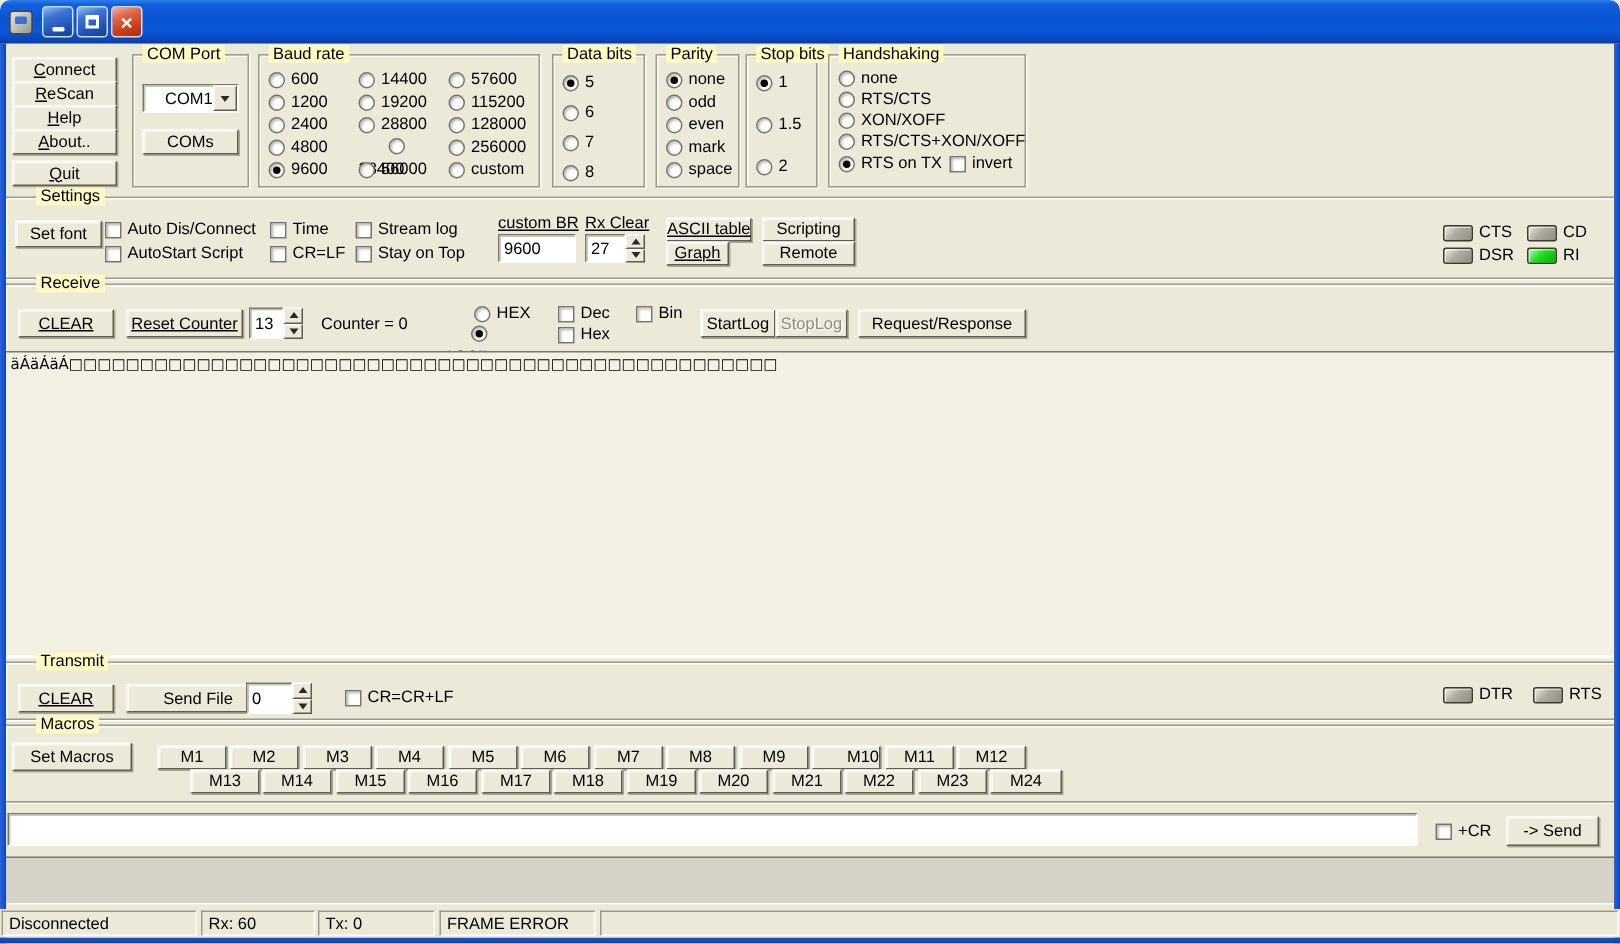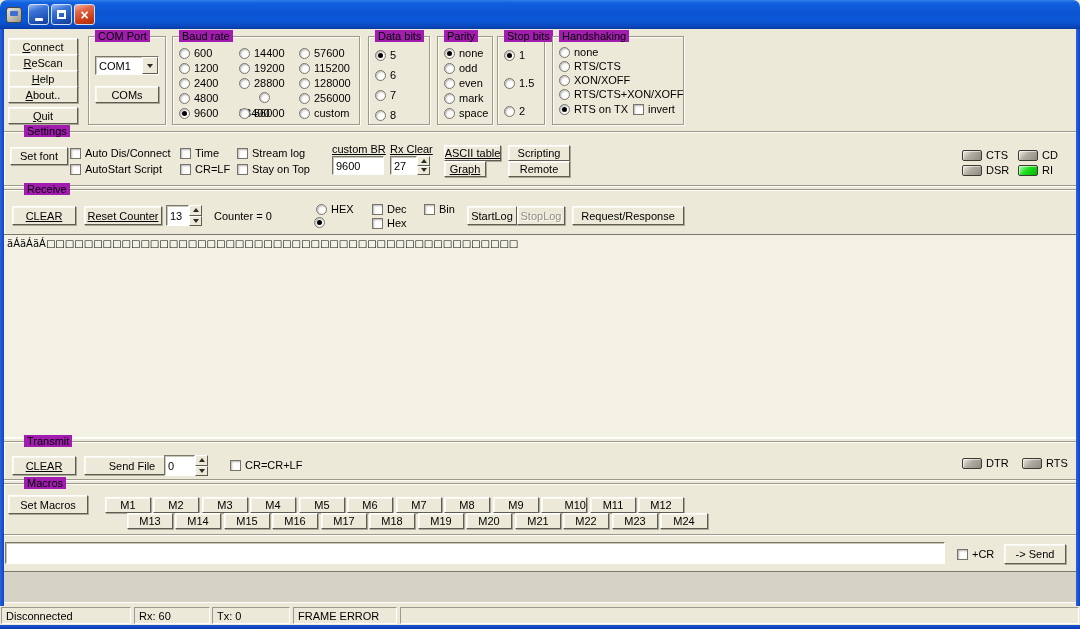--- a/index.html
+++ b/index.html
@@ -31,21 +31,21 @@
   .win-btns { display:flex; gap:2px; }
   .win-btn { width:21px; height:21px; border-radius:3px; border:1px solid #CFE0F8;
     display:flex; align-items:center; justify-content:center; cursor:default; }
   .win-btn.blue { background:linear-gradient(160deg,#9DBCF0 0%,#3C74D8 30%,#1E50B4 75%,#16408F 100%); }
   .win-btn.red  { background:linear-gradient(160deg,#F4B4A0 0%,#E0674A 30%,#CC3C14 70%,#A82E0E 100%); }
   .glyph-min { width:8px; height:3px; background:#fff; margin-top:9px; border-radius:1px; }
   .glyph-max { width:9px; height:9px; border:2px solid #fff; border-top-width:3px; }
   .glyph-close { color:#fff; font-weight:bold; font-size:14px; line-height:1; }
   
   .group { position:absolute; border:1px solid #9C9A8A; box-shadow:1px 1px 0 #FDFCF6, inset 1px 1px 0 #FDFCF6; }
-  .legend { position:absolute; top:-7px; left:6px; background:#a21caf; padding:0 3px; white-space:nowrap; }
+  .legend { position:absolute; top:-7px; left:6px; background:#fef9c3; padding:0 3px; white-space:nowrap; }
   .legend.big { left:20px; }
   .btn { position:absolute; background:#ECE9D8; border:1px solid;
     border-color:#FFFFFF #5F5D52 #5F5D52 #FFFFFF;
     box-shadow: inset 1px 1px 0 #F8F7F0, 1px 1px 0 rgba(90,88,78,.45);
     display:flex; align-items:center; justify-content:center;
     font-family:"Liberation Sans",sans-serif; font-size:11px; white-space:nowrap; cursor:default; }
   .btn span { display:block; }
   .fl span::first-letter { text-decoration:underline; }
   .ul { text-decoration:underline; }
   .btn.disabled { color:#8F8D80; text-shadow:1px 1px 0 #FFF; }
@@ -116,21 +116,21 @@
 <div class="btn fl" style="left:8px;top:86px;width:70px;height:17px;">
     <span>About..</span>
   </div>
 <div class="btn fl" style="left:8px;top:107px;width:70px;height:17px;">
     <span>Quit</span>
   </div>
 
 <div class="group" style="left:88px;top:36px;width:78px;height:89px;">
   <span class="legend">COM Port</span>
   <div class="sunk" style="position:absolute;left:6px;top:19px;width:64px;height:19px;display:flex;align-items:center;">
-    <span style="flex:1;padding-left:3px;">COM1</span>
+    <span style="flex:1;padding-left:14px;">COM1</span>
     <span style="width:16px;height:100%;background:#ECE9D8;border:1px solid;border-color:#FFF #5F5D52 #5F5D52 #FFF;display:flex;align-items:center;justify-content:center;">
         <span class="tri-dn"></span>
       </span>
   </div>
   <div class="btn" style="left:6px;top:49px;width:64px;height:17px;">
       <span>COMs</span>
     </div>
 </div>
 
 <div class="group" style="left:172px;top:36px;width:188px;height:89px;">

